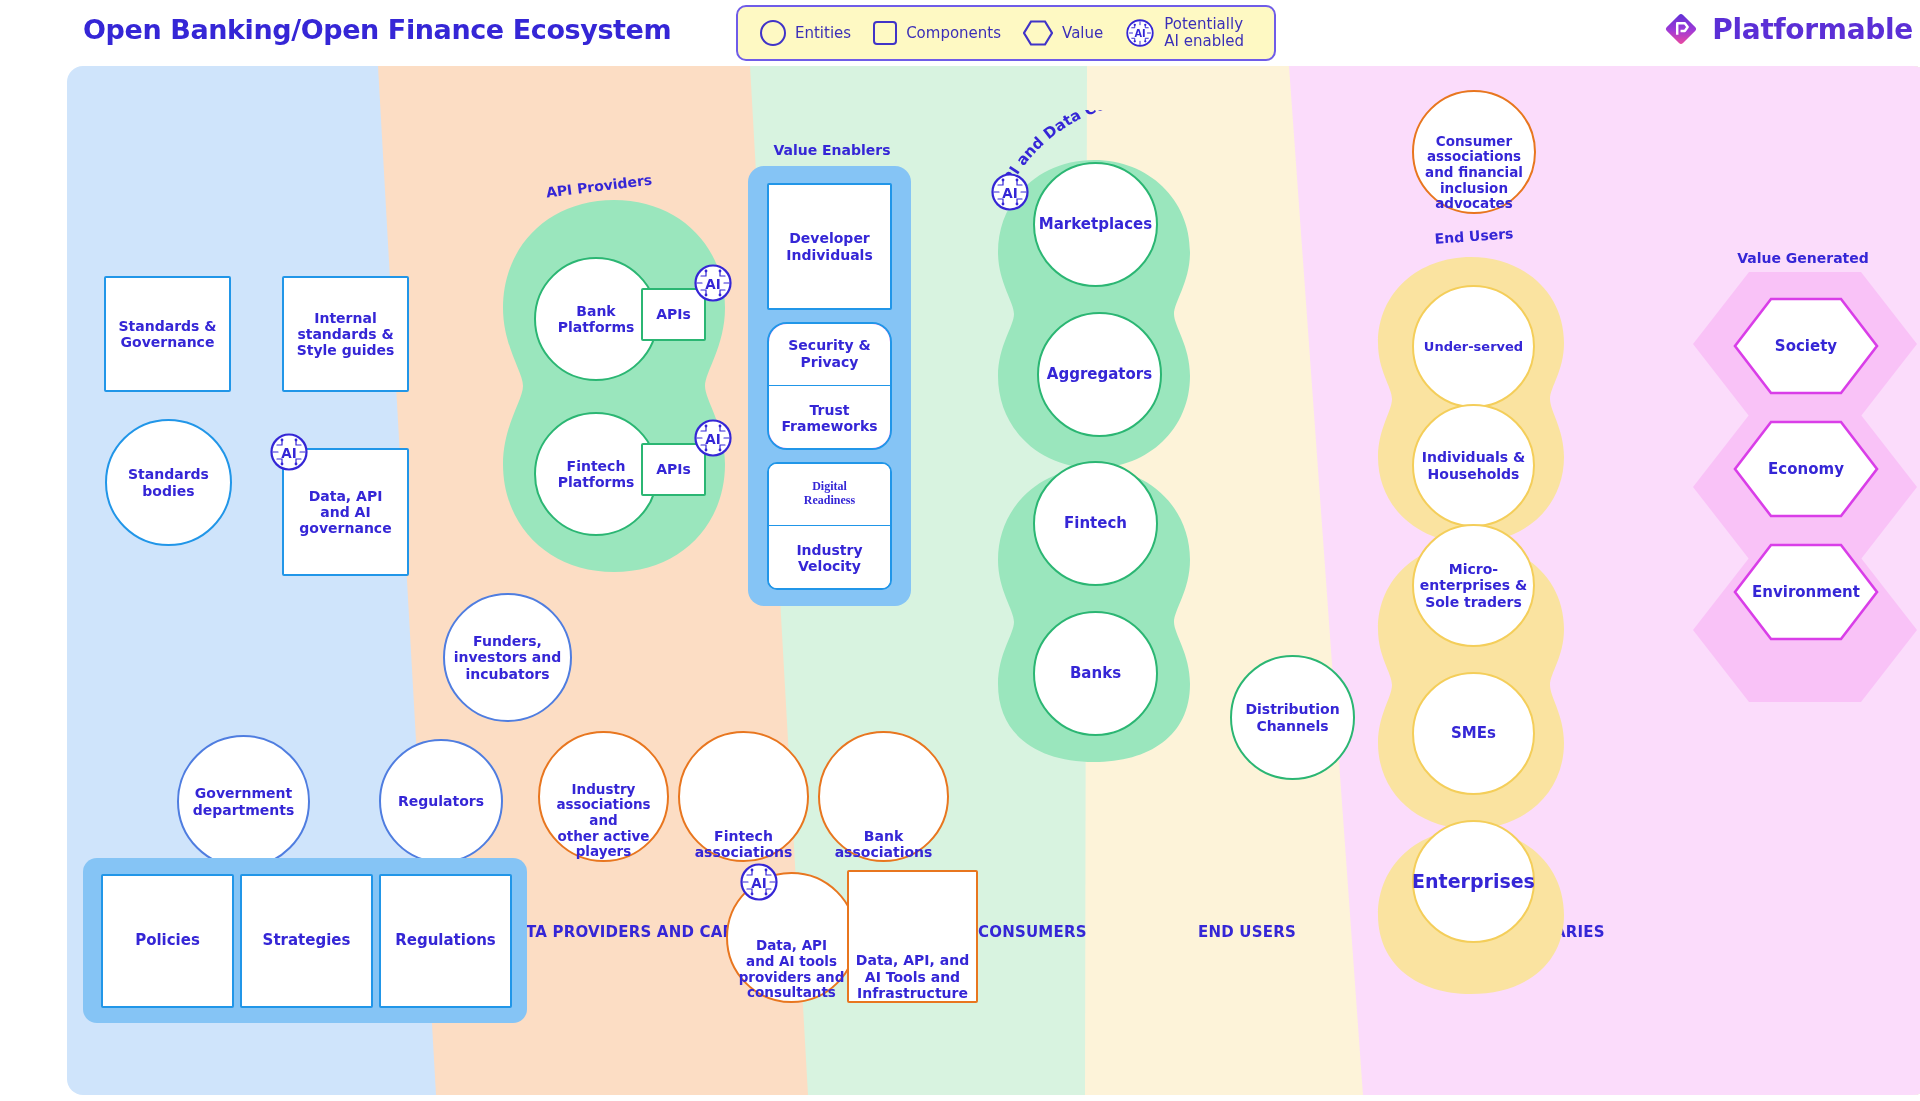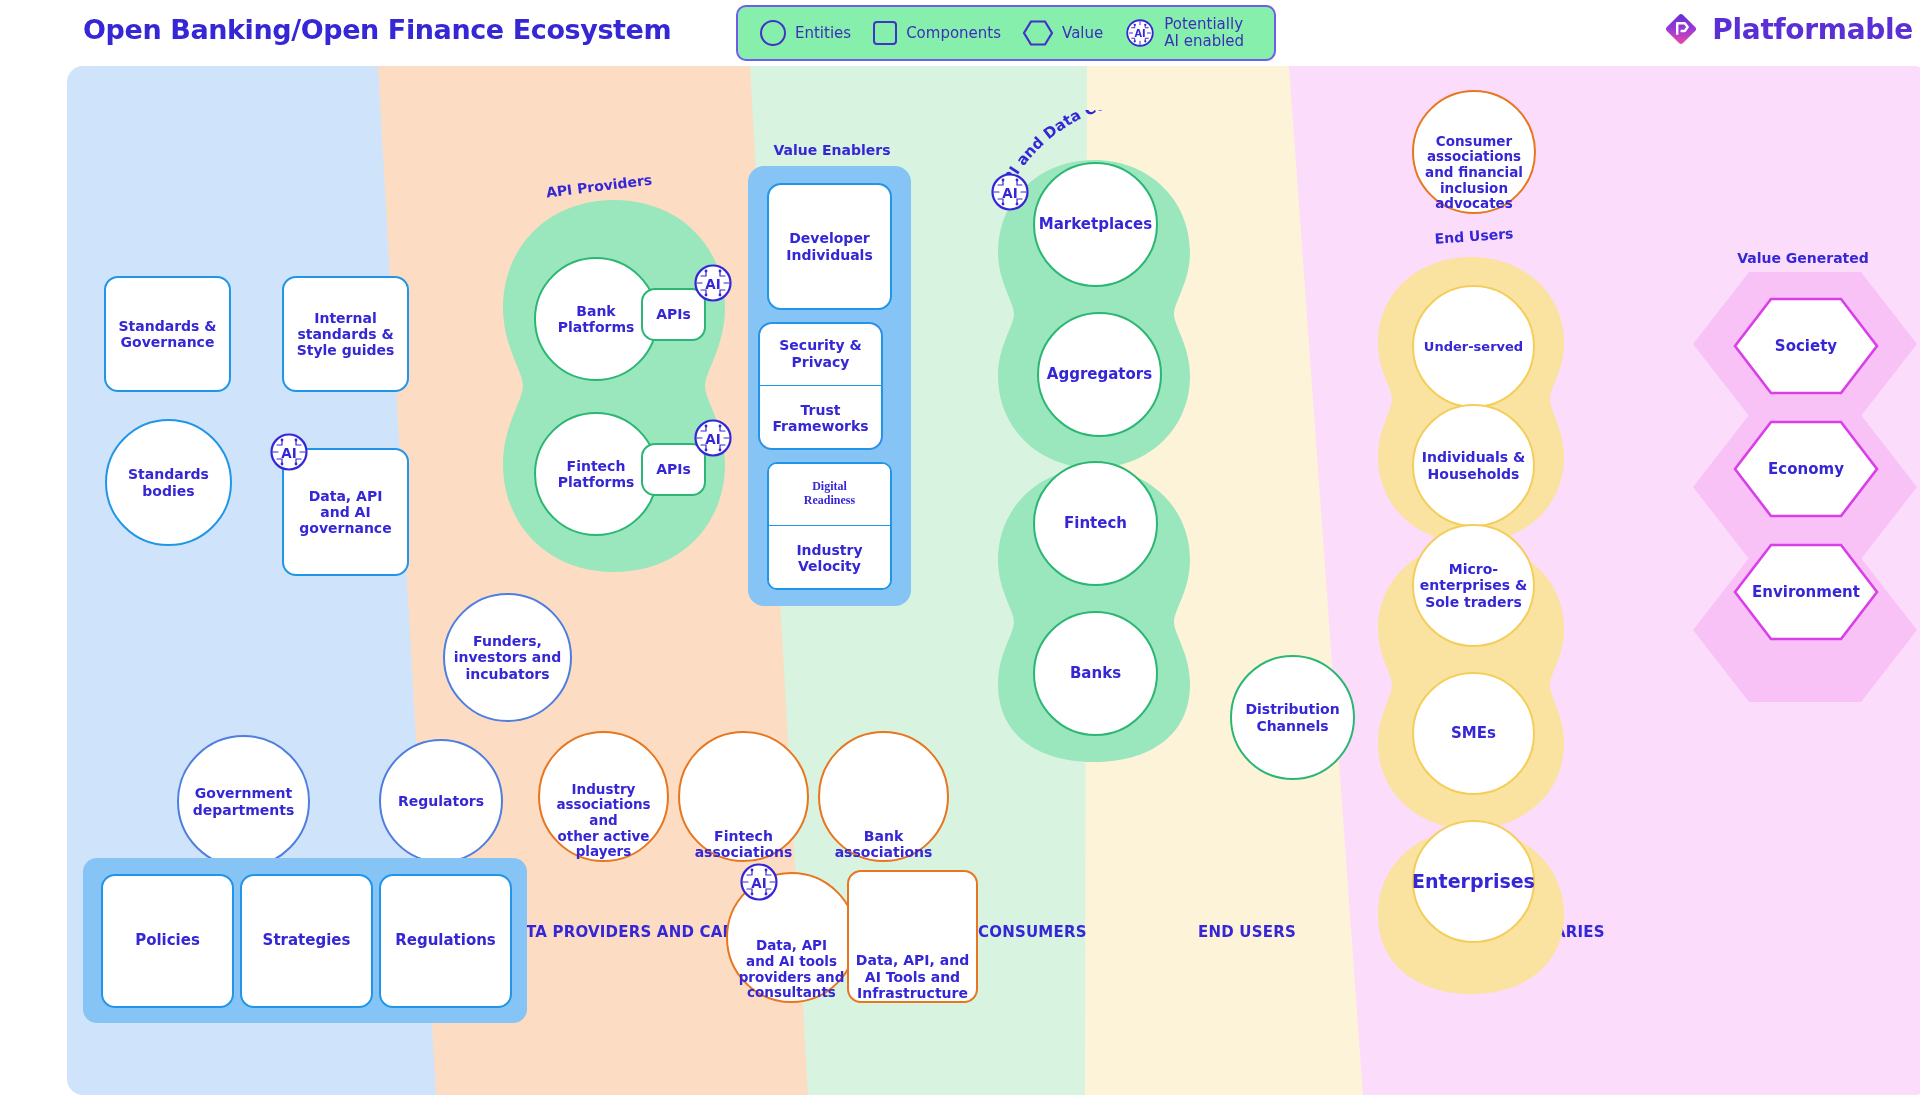--- a/index.html
+++ b/index.html
@@ -13,21 +13,21 @@
 
   
   .header { position: absolute; left:0; top:0; width:1920px; height:66px; background:#fff; }
   .title {
     position:absolute; left:46px; top:14px;
     font-size:27px; font-weight:800; color:#3526d6; letter-spacing:-0.4px;
     white-space:nowrap;
   }
   .legend {
     position:absolute; left:699px; top:5px; width:540px; height:56px;
-    border:2px solid #6f5ce8; border-radius:10px; background:#86efac;
+    border:2px solid #6f5ce8; border-radius:10px; background:#fef9c3;
     display:flex; align-items:center; gap:22px; padding:0 22px;
   }
   .legend-item { display:flex; align-items:center; gap:9px; }
   .legend-label { font-size:15px; color:#3b2fb8; line-height:1.12; white-space:nowrap; }
   .lg-circle { width:26px; height:26px; border:2.5px solid #4033c8; border-radius:50%; }
   .lg-square { width:24px; height:24px; border:2.5px solid #4033c8; border-radius:4px; }
   .lg-hex    { width:30px; height:26px; }
   .brand { position:absolute; right:44px; top:10px; display:flex; align-items:center; gap:12px; }
   .brand-name { font-size:28px; font-weight:800; color:#5b2fd6; letter-spacing:-0.3px; }
 
@@ -40,21 +40,21 @@
     letter-spacing:0.2px; text-align:center; white-space:nowrap;
     transform:translateX(-50%);
   }
 
   
   .node {
     position:absolute; display:flex; align-items:center; justify-content:center;
     text-align:center; background:#fff;
     color:#3526d6; font-weight:800; line-height:1.16;
   }
-  .sq  { border-radius:14px; }
+  .sq  { border-radius:2px; }
   .circ{ border-radius:50%; }
 
   .blue-stroke  { border:2.5px solid #2196e8; }
   .blue2-stroke { border:2.5px solid #4f7de0; }
   .green-stroke { border:2.5px solid #2bb673; }
   .orange-stroke{ border:2.5px solid #e8761f;align-items:flex-end; }
   .yellow-stroke{ border:2.5px solid #f4ce5a; }
 
   .grp-label {
     position:absolute; font-size:14px; color:#3526d6; font-weight:600;
@@ -272,21 +272,21 @@
       <circle cx="27" cy="32" r="1.4" fill="#3526d6"></circle>
     <text x="20" y="25.5" font-size="13.5" font-weight="bold" fill="#3526d6" text-anchor="middle" font-family="DejaVu Sans, sans-serif">AI</text>
   </svg>
 
   <div class="grp-label" style="left:795px; top:142px;">Value Enablers</div>
   <div class="enabler-box" style="left:711px; top:166px; width:163px; height:440px;">
     <div class="node sq blue-stroke" style="position:absolute; left:19px; top:17px; width:125px; height:127px; font-size:14px;">
       <div><span>Developer</span><br>
            <span>Individuals</span></div>
     </div>
-    <div style="position:absolute; left:10px; top:156px; width:125px; height:128px; border:2.5px solid #2196e8; border-radius:14px; background:#d946ef; overflow:hidden;">
+    <div style="position:absolute; left:19px; top:156px; width:125px; height:128px; border:2.5px solid #2196e8; border-radius:20px; background:#d946ef; overflow:hidden;">
       <div class="node" style="position:absolute; left:-2px; top:-2px; width:125px; height:64px; font-size:14px; border-bottom:1.5px solid #2196e8;">
         <div><span>Security &amp;</span><br>
              <span>Privacy</span></div>
       </div>
       <div class="node" style="position:absolute; left:-2px; top:62px; width:125px; height:64px; font-size:14px;">
         <div><span>Trust</span><br>
              <span>Frameworks</span></div>
       </div>
     </div>
     <div style="position:absolute; left:19px; top:296px; width:125px; height:128px; border:2.5px solid #2196e8; border-radius:10px; background:#fff; overflow:hidden;">

